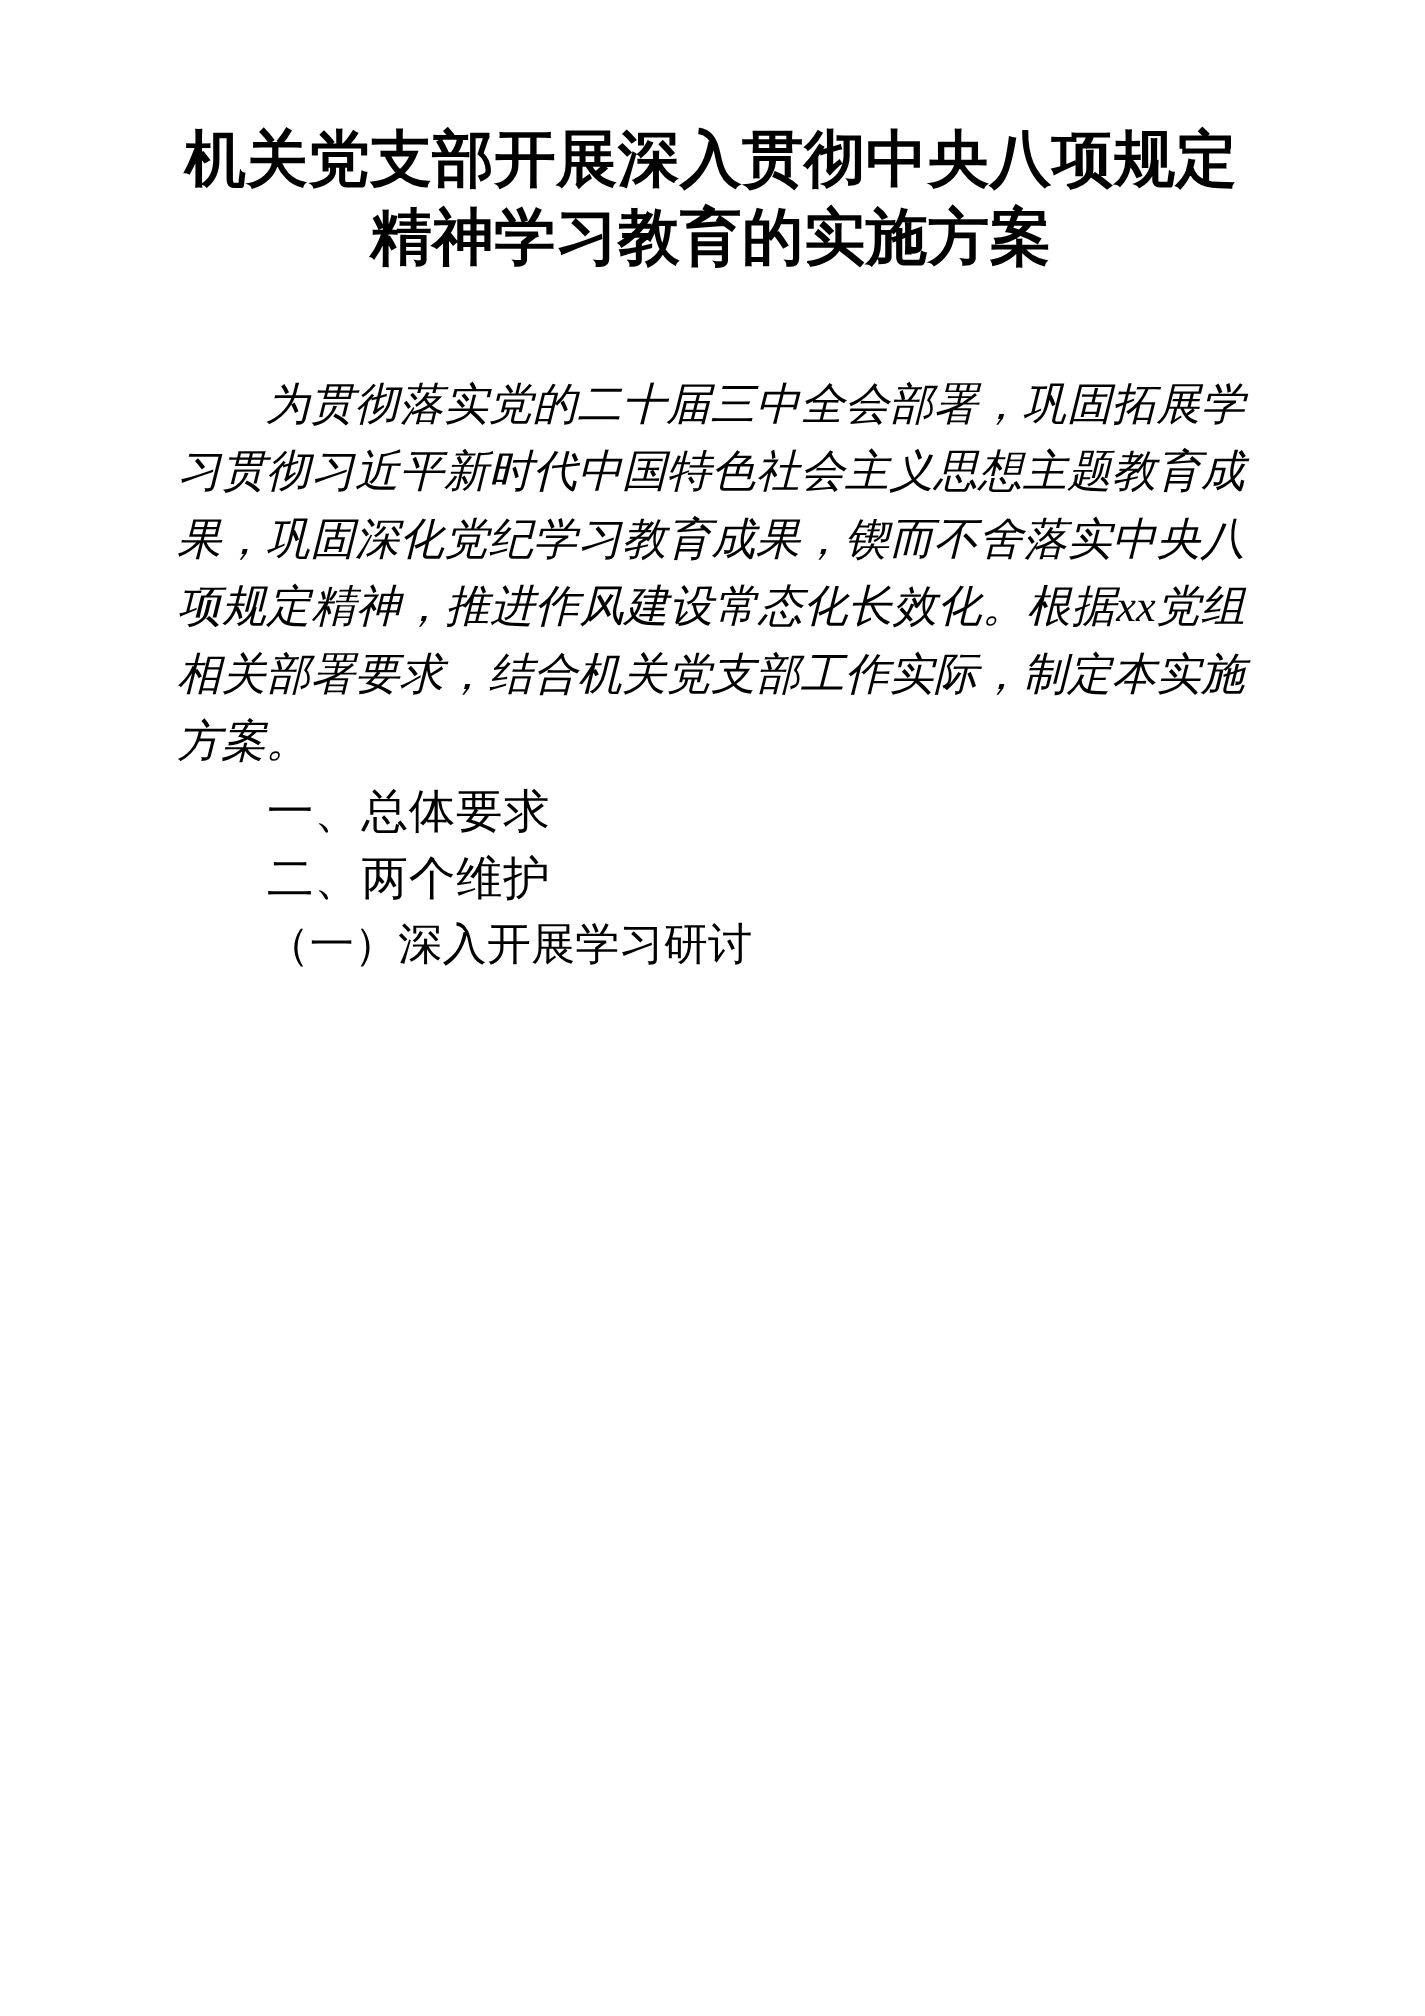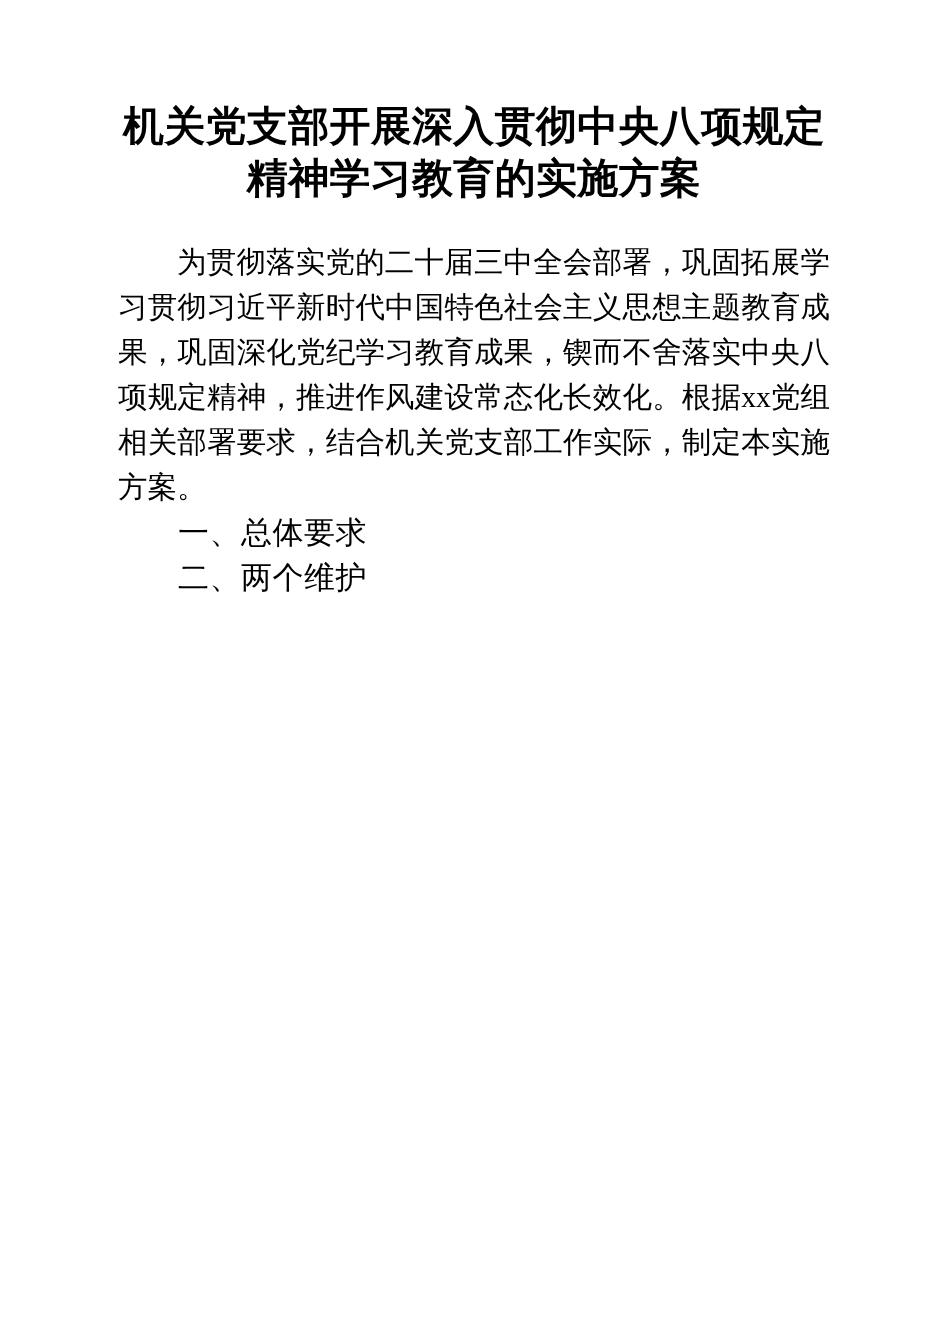--- a/index.html
+++ b/index.html
@@ -28,21 +28,21 @@
   .content {
     position: absolute;
     left: 118px;
     top: 0;
     width: 712px;
   }
 
   
   .doc-title {
     margin: 0;
-    padding-top: 100px;
+    padding-top: 80px;
     text-align: center;
     font-family: "DejaVu Serif", "Liberation Serif", serif;
     font-weight: bold;
     font-size: 41px;
     line-height: 52px;
     letter-spacing: 0.3px;
     word-break: break-all;
     text-align-last: center;
   }
 
@@ -57,21 +57,22 @@
     text-align-last: left;
     word-break: break-all;
     letter-spacing: 0px;
   }
 
   .para.indent {
     text-indent: 59px;
   }
 
   .para.gap-top-first {
-    margin-top: 36px;
+    margin-top: 64px;
+    font-style: italic;
   }
 
   
   .heading {
     margin: 0;
     font-family: "Liberation Sans", "DejaVu Sans", sans-serif;
     font-weight: normal;
     font-size: 31px;
     line-height: 45px;
     text-indent: 60px;
@@ -114,16 +115,17 @@
       <span>机关党支部开展深入贯彻中央八项规定精神学</span><span>习教育的实施方案</span>
     </h1>
 
     <p class="para indent gap-top-first">为贯彻落实党的二十届三中全会部署，巩固拓展学习贯彻习近平新时代中国特色社会主义思想主题教育成果，巩固深化党纪学习教育成果，锲而不舍落实中央八项规定精神，推进作风建设常态化长效化。根据xx党组相关部署要求，结合机关党支部工作实际，制定本实施方案。</p>
 
     <h2 class="heading">一、总体要求</h2>
 
 
     <h2 class="heading">二、两个维护</h2>
 
+    <p class="subheading">（一）深入开展学习研讨</p>
 
 
   </div>
 </div>
 
 </body></html>

